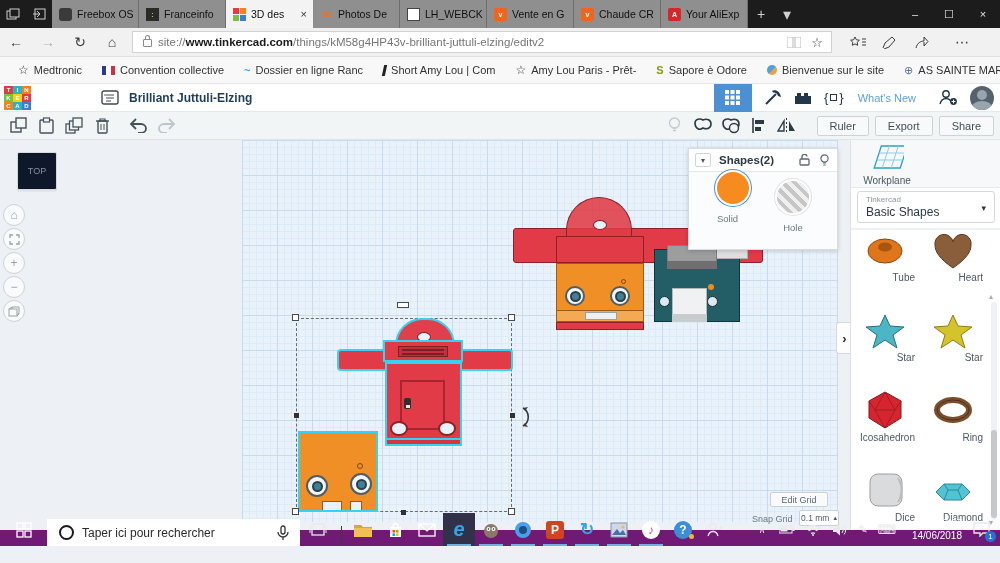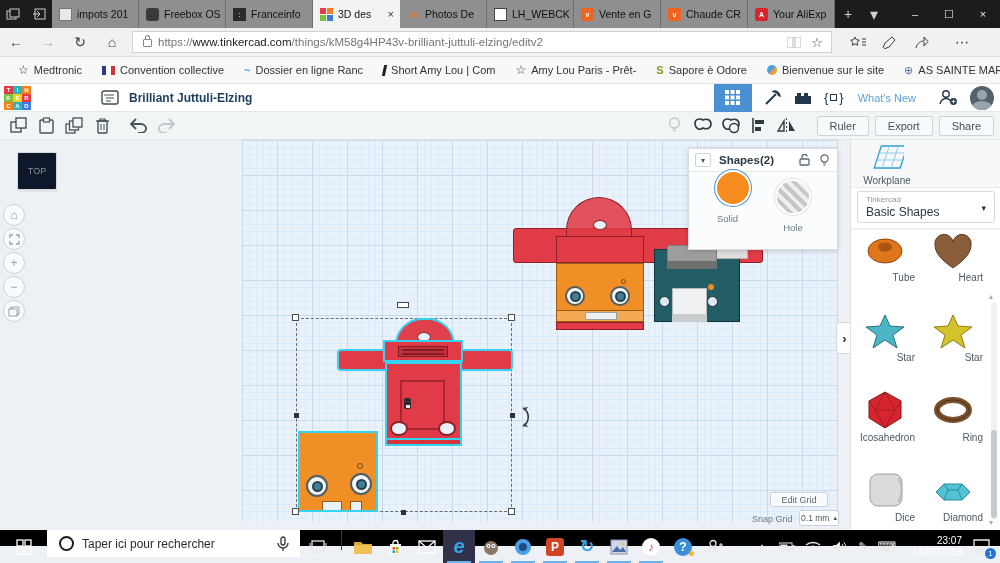--- a/index.html
+++ b/index.html
@@ -44,21 +44,21 @@
   .eye{position:absolute;border-radius:50%;background:#f2f5f6;border:2px solid #4f5e66;display:flex;align-items:center;justify-content:center}
   .iris{width:11px;height:11px;border-radius:50%;background:#3f8096;border:2px solid #27414c}
   
   .fpanel{position:absolute;left:688px;top:8px;width:150px;height:102px;background:#fbfcfd;border:1px solid #d8dde0;box-shadow:0 1px 4px rgba(0,0,0,.18);z-index:10}
   .fpanel-h{height:23px;background:#fff;border-bottom:1px solid #e4e8ea;display:flex;align-items:center}
   
   .sidebar{position:absolute;left:850px;top:140px;width:150px;height:390px;background:#fff;border-left:1px solid #dde2e5;z-index:12}
   .shape-cell{position:absolute;width:60px;text-align:right}
   .shape-cell .nm{font-size:10px;color:#4a5a64;display:block;margin-top:2px}
   
-  .taskbar{position:absolute;left:0;top:530px;width:1000px;height:16px;background:#000000;display:flex;align-items:flex-start;z-index:20}
+  .taskbar{position:absolute;left:0;top:530px;width:1000px;height:16px;background:#701a75;display:flex;align-items:flex-end;z-index:20}
   .tkico{width:32px;height:33px;display:flex;align-items:center;justify-content:center;position:relative}
   .run::after{content:"";position:absolute;left:4px;right:4px;bottom:0;height:2px;background:#6cb2e8}
   .tray{display:flex;align-items:center;color:#e9e9e9}
   svg{display:block}
 </style>
 </head>
 <body>
 
 <div class="screen">
 
@@ -67,24 +67,20 @@
         <svg width="14" height="12">
           <rect x="1" y="3" width="9" height="8" fill="none" stroke="#cfcfcf"></rect>
           <rect x="4" y="1" width="9" height="8" fill="#1c1c1c" stroke="#cfcfcf"></rect>
         </svg>
       </div>
     <div class="tb-ico">
         <svg width="14" height="12">
           <rect x="3" y="1" width="10" height="10" fill="none" stroke="#cfcfcf"></rect>
           <path d="M1 6 h7 M5 3 l3 3 -3 3" fill="none" stroke="#cfcfcf"></path>
         </svg>
-      </div>
-    <div class="tab">
-        <span class="fav" style="background:#e8e8e8;border:1px solid #777"></span>
-        <span>impots 201</span>
       </div>
     <div class="tab">
         <span class="fav" style="background:#3a3a3a;border-radius:3px"></span>
         <span>Freebox OS</span>
       </div>
     <div class="tab">
         <span class="fav" style="background:#2a2a2a;color:#f5c518">:</span>
         <span>Franceinfo</span>
       </div>
     <div class="tab active">
@@ -127,22 +123,22 @@
 
   <div class="navbar">
     <div class="nbtn">←</div>
     <div class="nbtn" style="color:#b0b0b0">→</div>
     <div class="nbtn">↻</div>
     <div class="nbtn">⌂</div>
     <div class="urlbox">
       <span style="width:9px;height:8px;border:1px solid #8a8a8a;border-radius:1px;margin:2px 6px 0 10px;position:relative">
           <i style="position:absolute;left:1px;top:-5px;width:5px;height:5px;border:1px solid #8a8a8a;border-bottom:none;border-radius:4px 4px 0 0"></i>
         </span>
-      <span style="color:#767676">https://</span>
-        <span style="color:#1a1a1a;font-weight:normal">www.tinkercad.com</span>
+      <span style="color:#767676">site://</span>
+        <span style="color:#1a1a1a;font-weight:bold">www.tinkercad.com</span>
         <span style="color:#767676">/things/kM58g4HP43v-brilliant-juttuli-elzing/editv2</span>
       <span style="flex:1"></span>
       <span style="margin-right:10px">
           <svg width="14" height="11">
             <rect x="0" y="0" width="6" height="11" fill="none" stroke="#b9b9b9"></rect>
             <rect x="8" y="0" width="6" height="11" fill="none" stroke="#b9b9b9"></rect>
           </svg>
         </span>
       <span style="color:#3c3c3c;font-size:13px;margin-right:8px">☆</span>
     </div>

